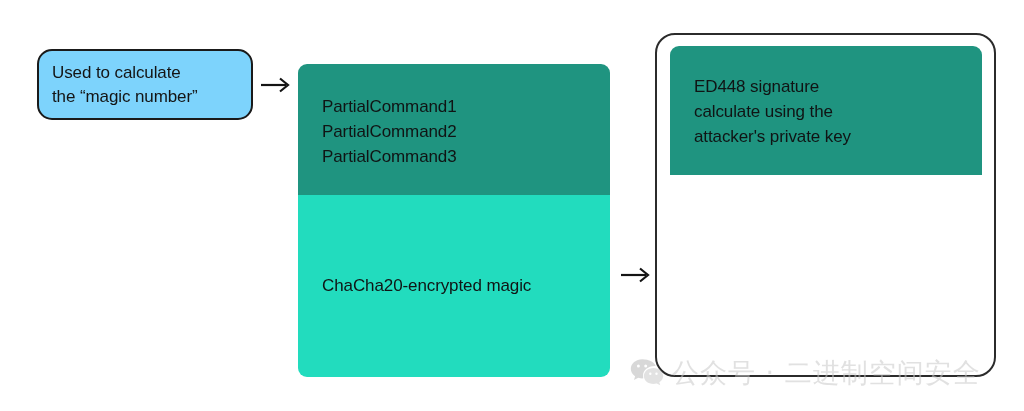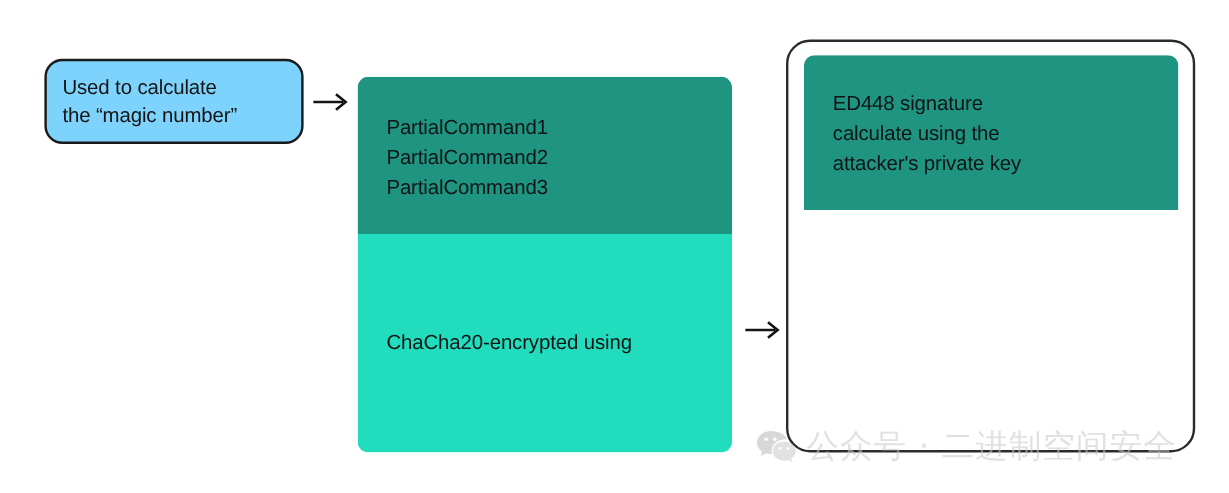--- a/index.html
+++ b/index.html
@@ -156,21 +156,21 @@
     </svg>
   </span>
 
   <div class="packet packet-left">
     <div class="seg seg-top">
       <div class="seg-text">PartialCommand1
 PartialCommand2
 PartialCommand3</div>
     </div>
     <div class="seg seg-bottom">
-      <div class="seg-text">ChaCha20-encrypted using</div>
+      <div class="seg-text">ChaCha20-encrypted magic</div>
     </div>
   </div>
 
   <span class="arrow" style="left:621px; top:266px;">
     <svg width="34" height="18" viewBox="0 0 34 18" aria-hidden="true">
       <line x1="0" y1="9" x2="25" y2="9" stroke="#141414" stroke-width="2.2"></line>
       <polyline points="19,2.5 27,9 19,15.5" fill="none" stroke="#141414" stroke-width="2.2" stroke-linejoin="miter" stroke-linecap="butt"></polyline>
     </svg>
   </span>
 

